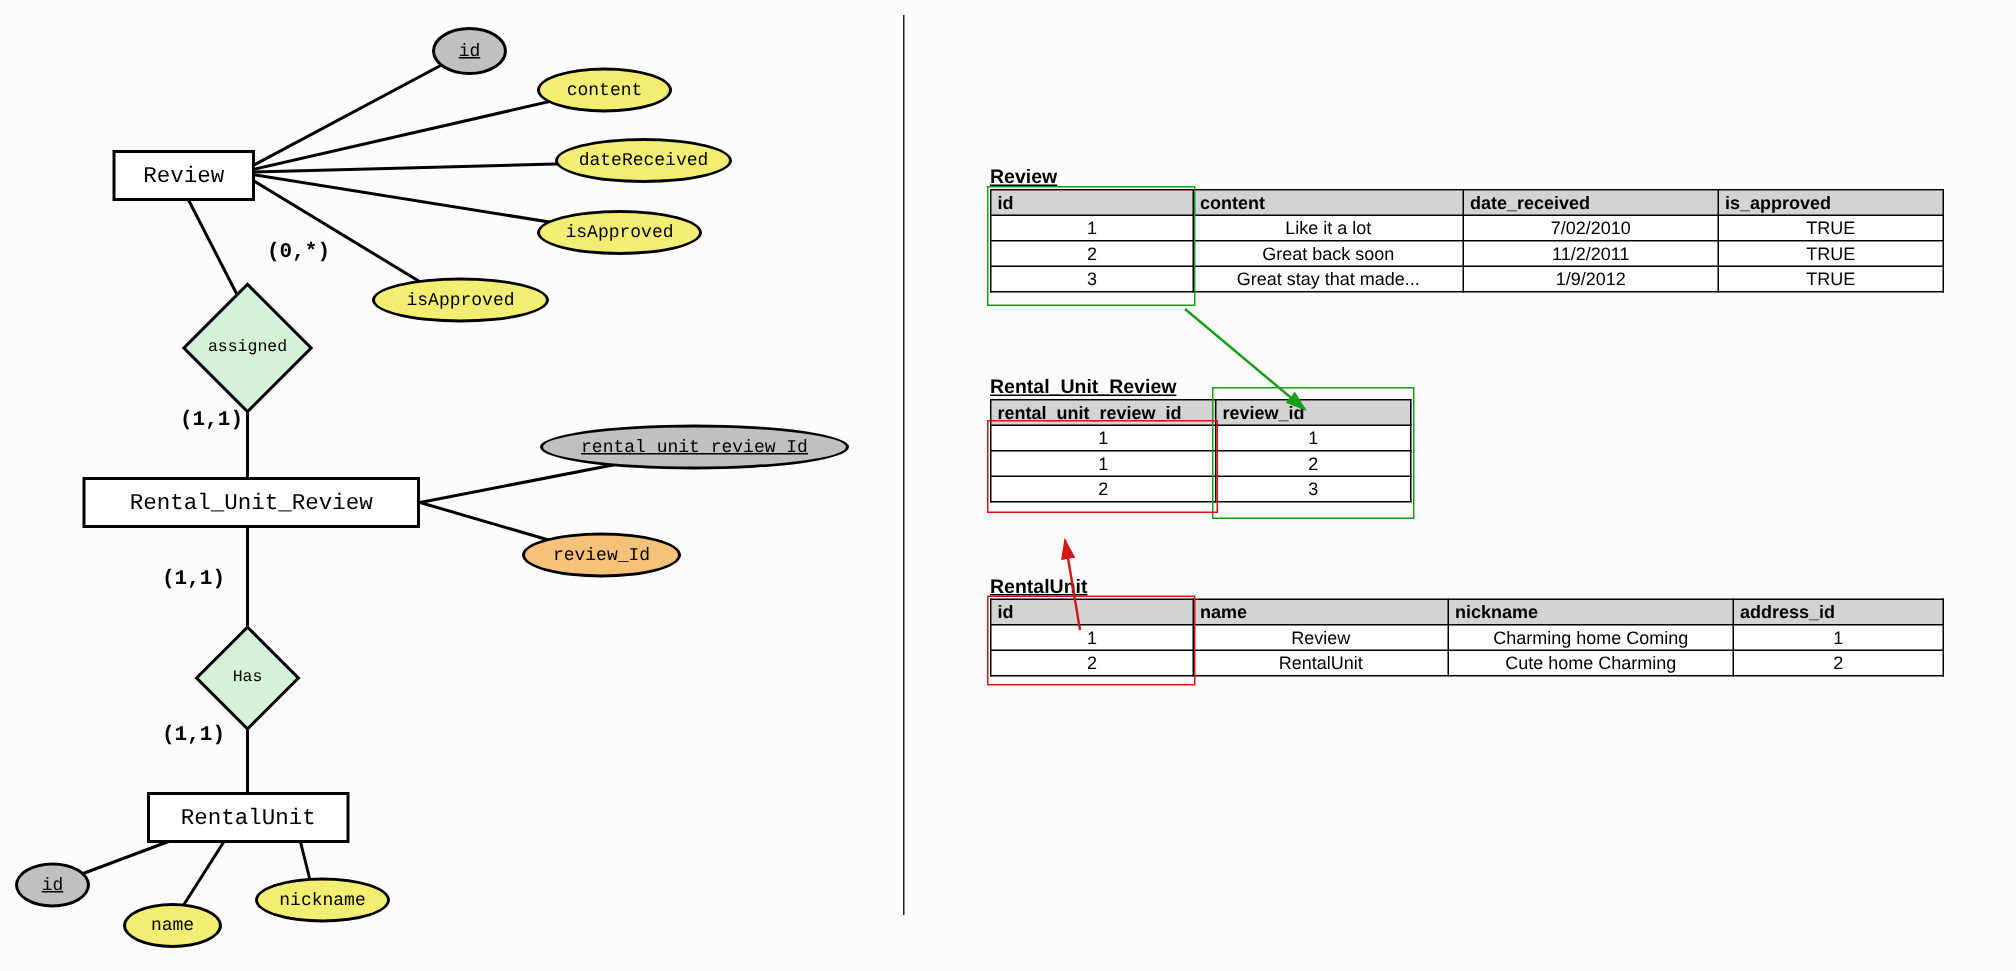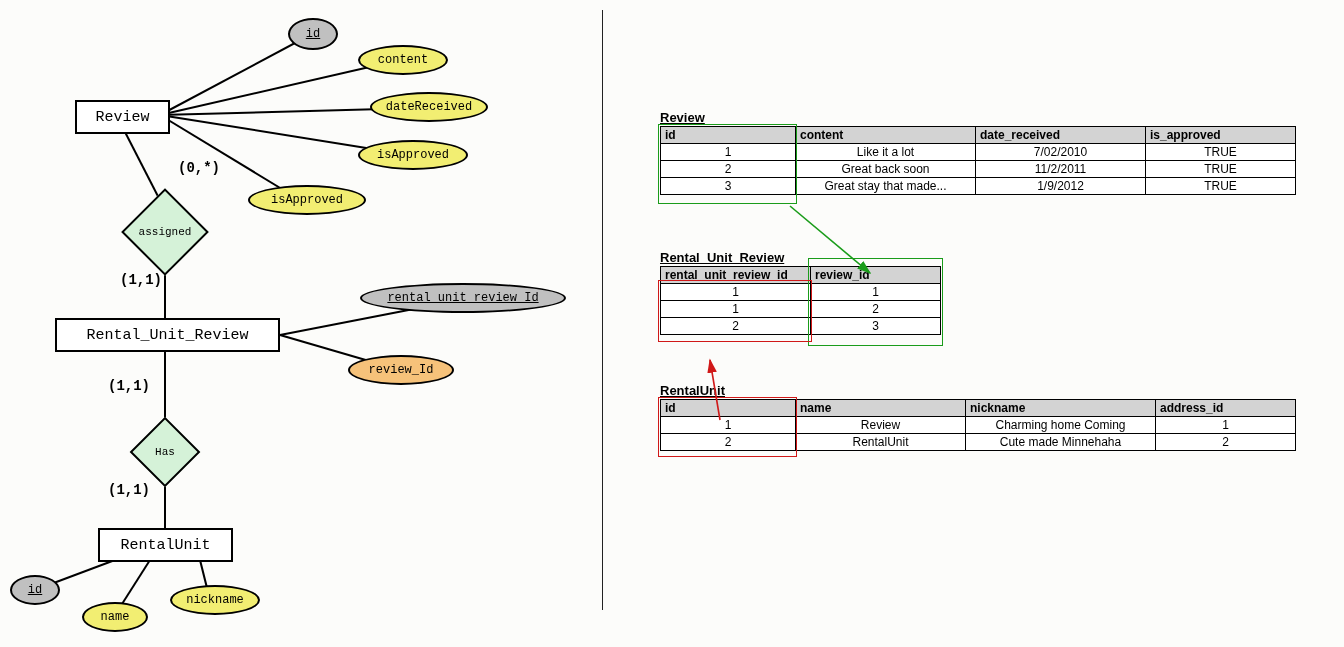--- a/index.html
+++ b/index.html
@@ -315,21 +315,21 @@
       </tr>
       <tr>
             <td>1</td>
             <td>Review</td>
             <td>Charming home Coming</td>
             <td>1</td>
           </tr>
       <tr>
             <td>2</td>
             <td>RentalUnit</td>
-            <td>Cute made Minnehaha</td>
+            <td>Cute home Charming</td>
             <td>2</td>
           </tr>
     </tbody>
       </table>
     <div class="highlight-box red-box" style="left:-2px; top:14px; width:139px; height:60px;"></div>
   </div>
 
   <svg class="arrow" style="left:0; top:0; width:680px; height:400px;">
     <defs>
       <marker id="ah-green" markerWidth="10" markerHeight="10" refX="8" refY="3" orient="auto">

